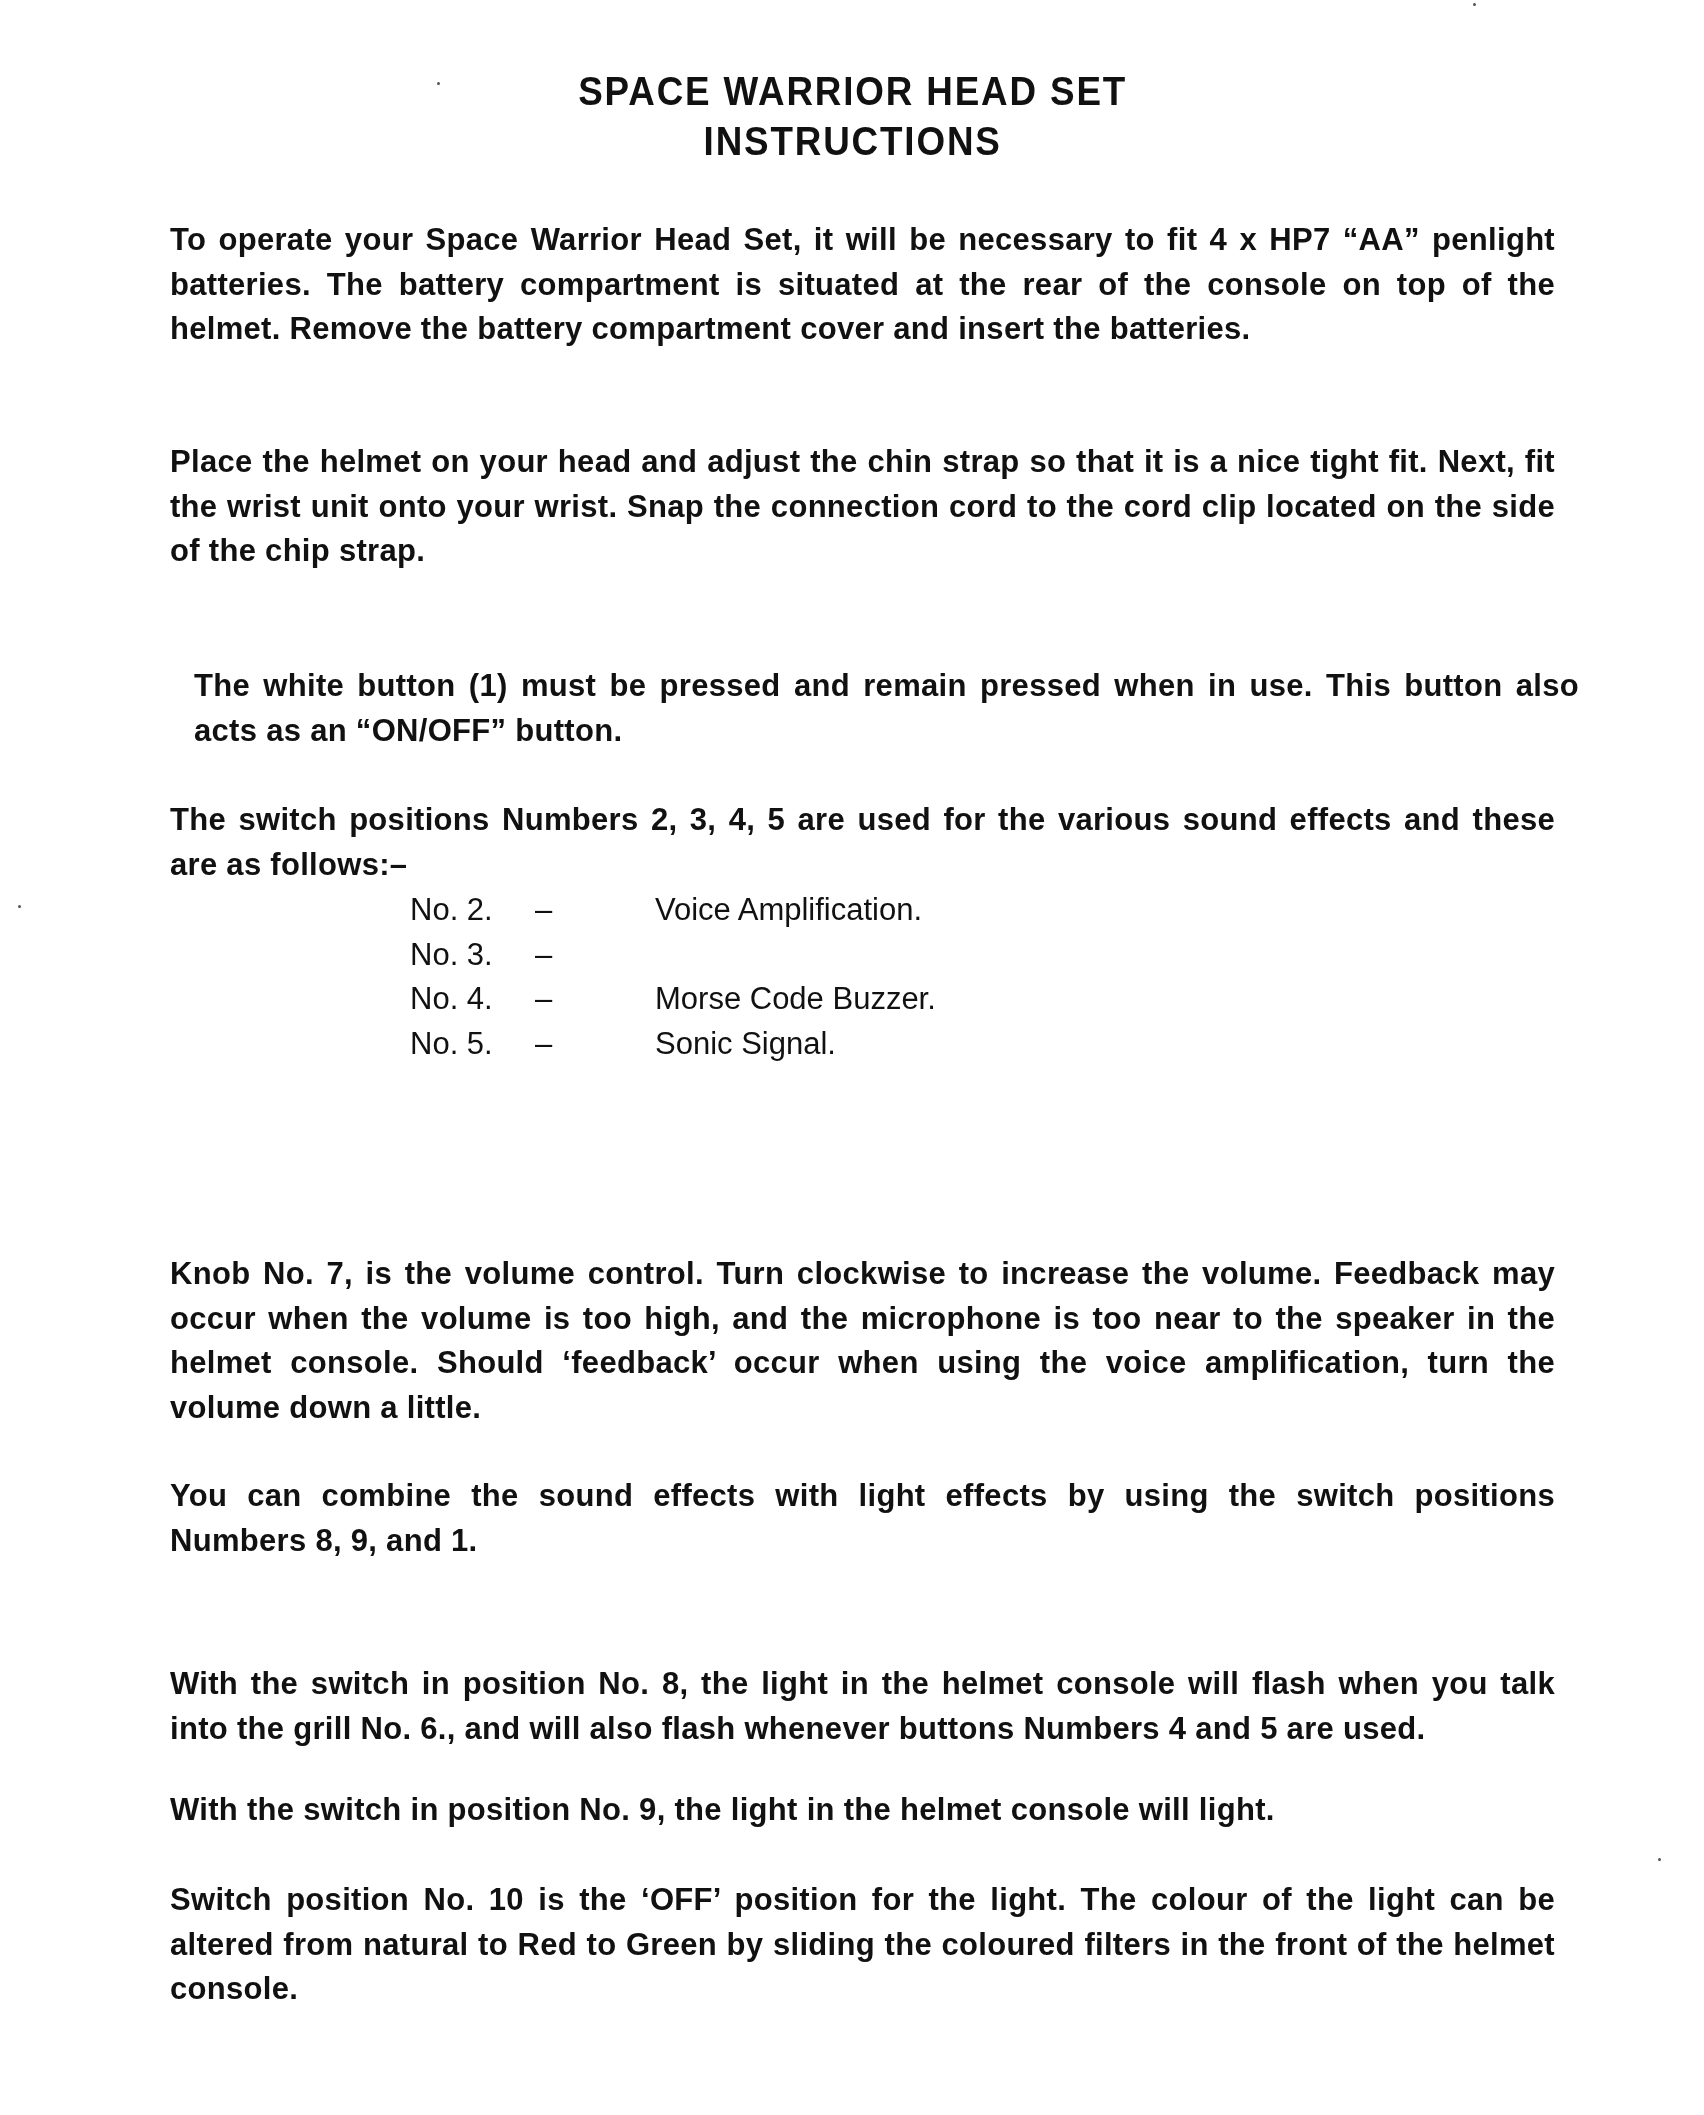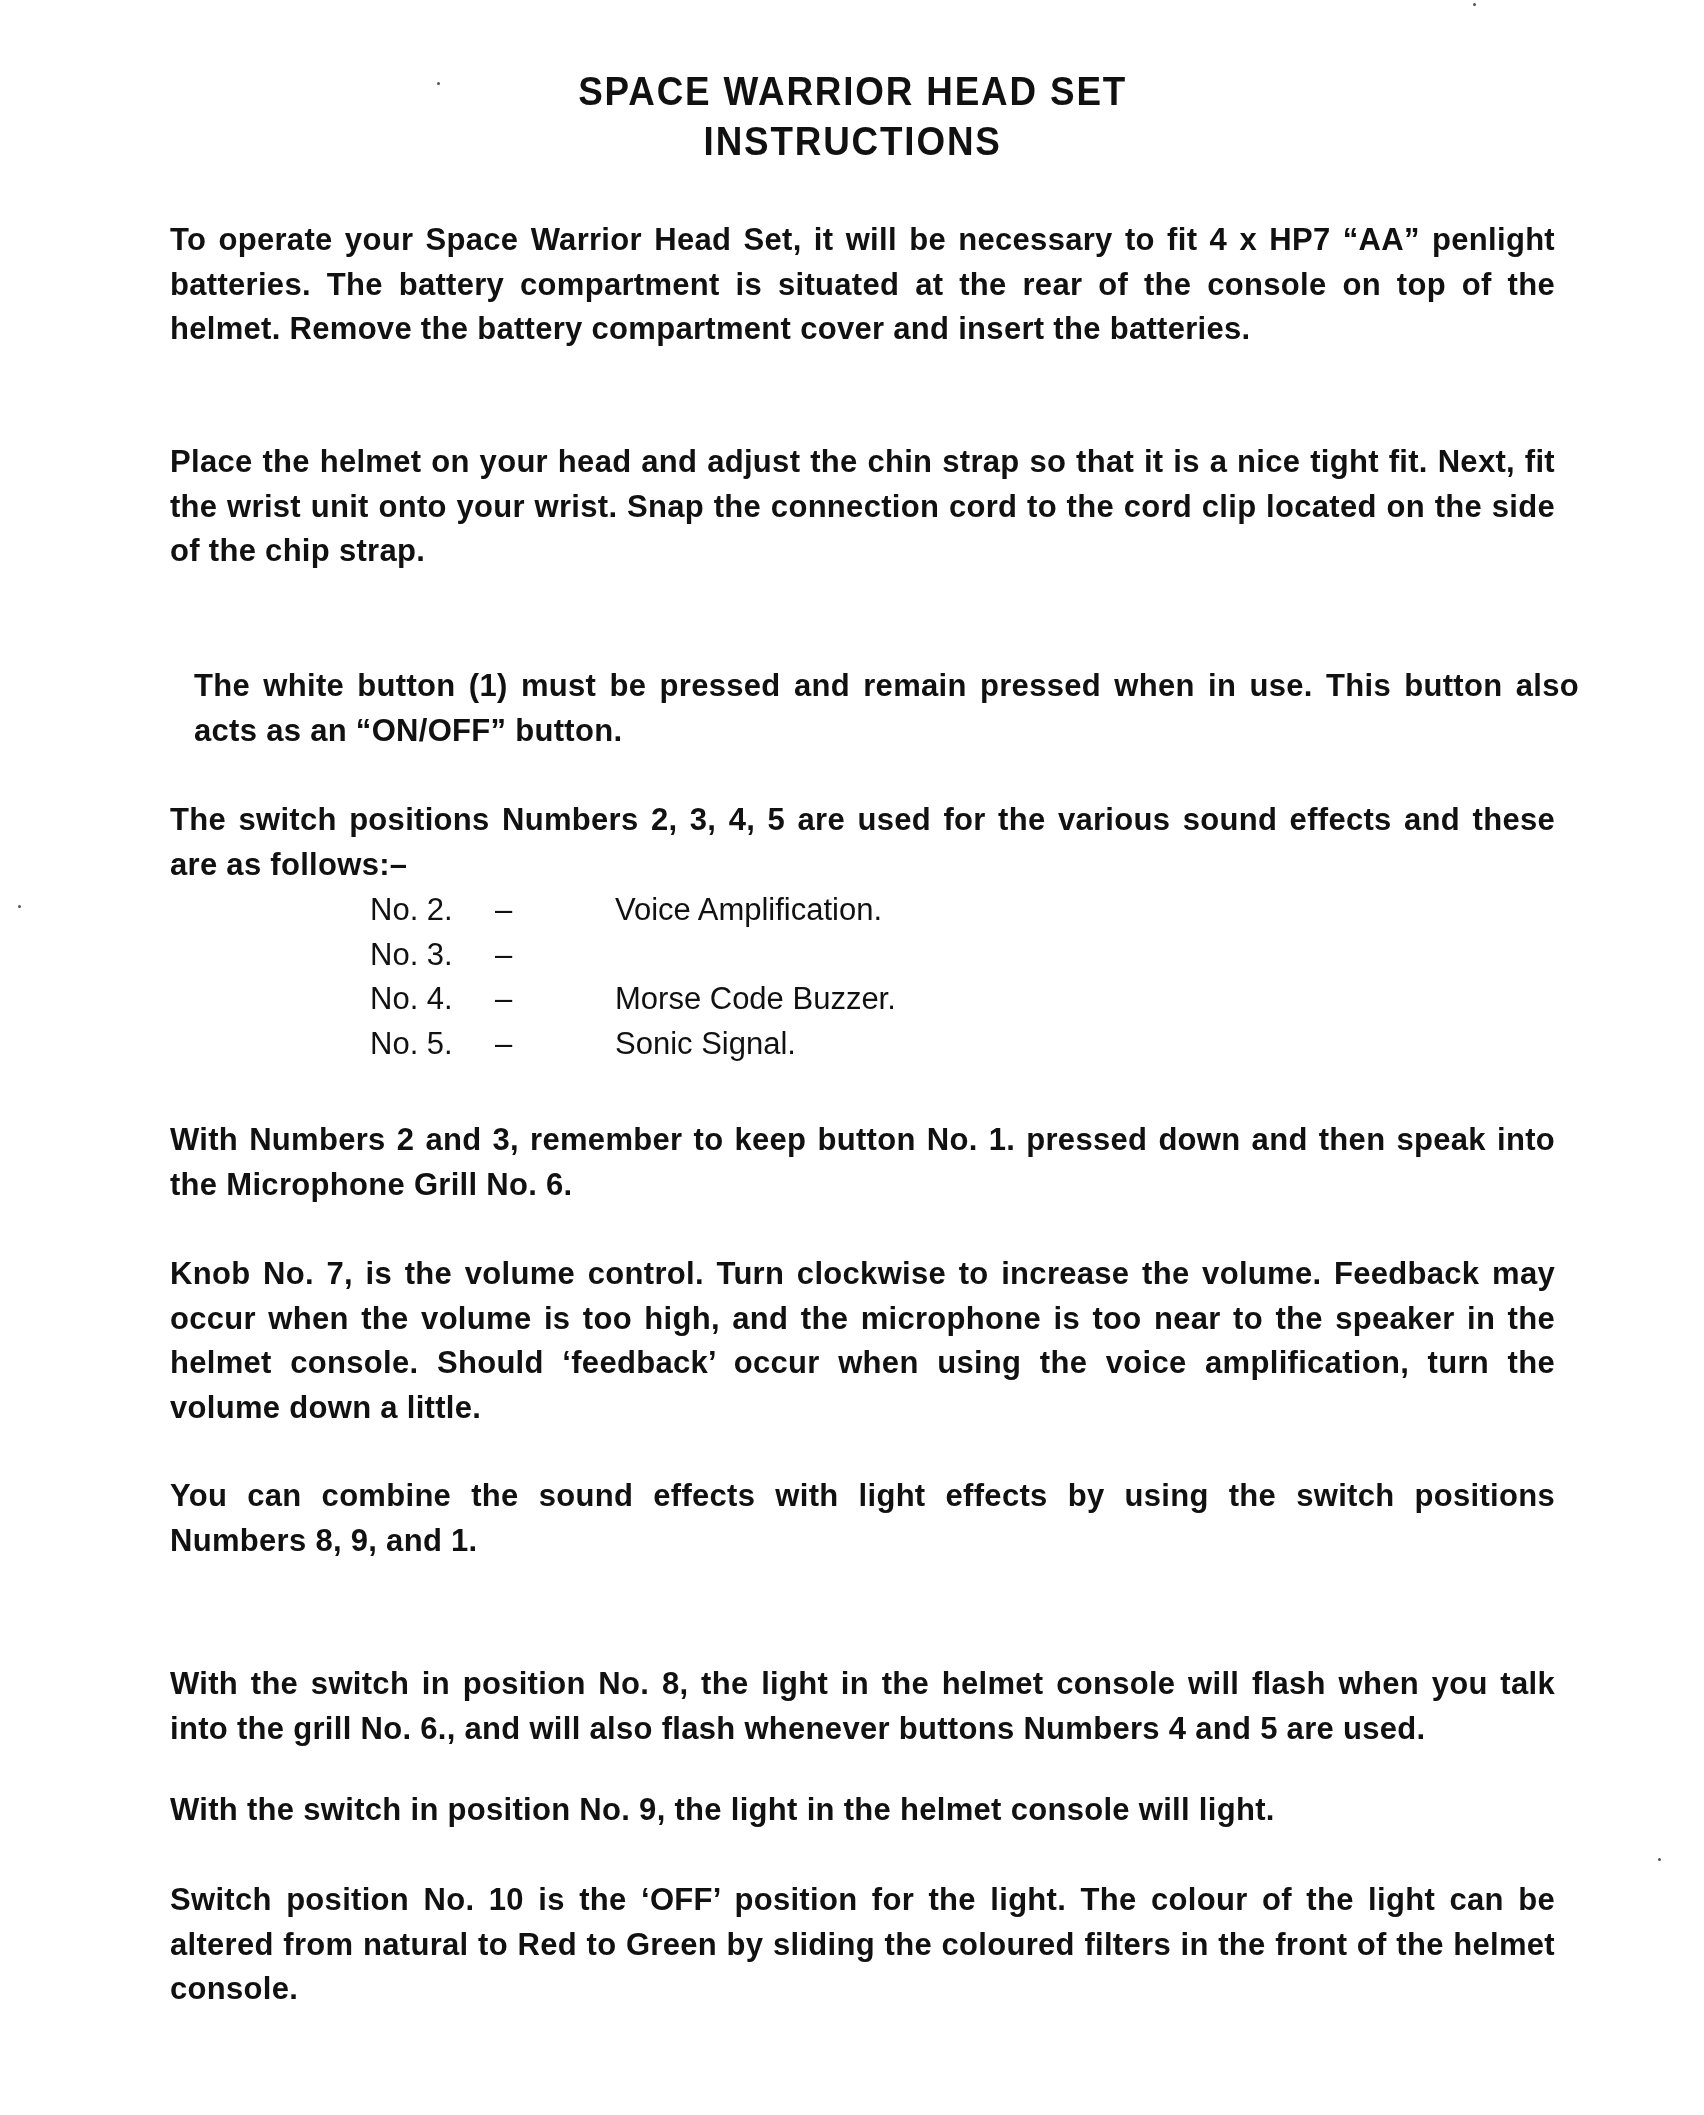--- a/index.html
+++ b/index.html
@@ -49,20 +49,21 @@
     .list {
       position: absolute;
       left: 370px;
       font-size: 31px;
       line-height: 44.5px;
     }
     .list-row {
       display: flex;
       align-items: baseline;
       height: 44.5px;
+      margin-left: 40px;
     }
     .list-num { width: 125px; }
     .list-dash { width: 120px; }
     .list-desc { white-space: nowrap; }
     .speck {
       position: absolute;
       width: 3px; height: 3px;
       background: #555;
       border-radius: 50%;
     }
@@ -108,23 +109,20 @@
       <span class="list-dash">–</span>
       <span class="list-desc">Morse Code Buzzer.</span>
     </div>
     <div class="list-row">
       <span class="list-num">No. 5.</span>
       <span class="list-dash">–</span>
       <span class="list-desc">Sonic Signal.</span>
     </div>
   </div>
 
-  <div class="body-text" style="top:1118px;">
-    <p class="para">With Numbers 2 and 3, remember to keep button No. 1. pressed down and then speak into the Microphone Grill No. 6.</p>
-  </div>
 
   <div class="body-text" style="top:1252px;">
     <p class="para">Knob No. 7, is the volume control. Turn clockwise to increase the volume. Feedback may occur when the volume is too high, and the microphone is too near to the speaker in the helmet console. Should ‘feedback’ occur when using the voice amplification, turn the volume down a little.</p>
   </div>
 
   <div class="body-text" style="top:1474px;">
     <p class="para">You can combine the sound effects with light effects by using the switch positions Numbers 8, 9, and 1.</p>
   </div>
 
   <div class="body-text" style="top:1662px;">

